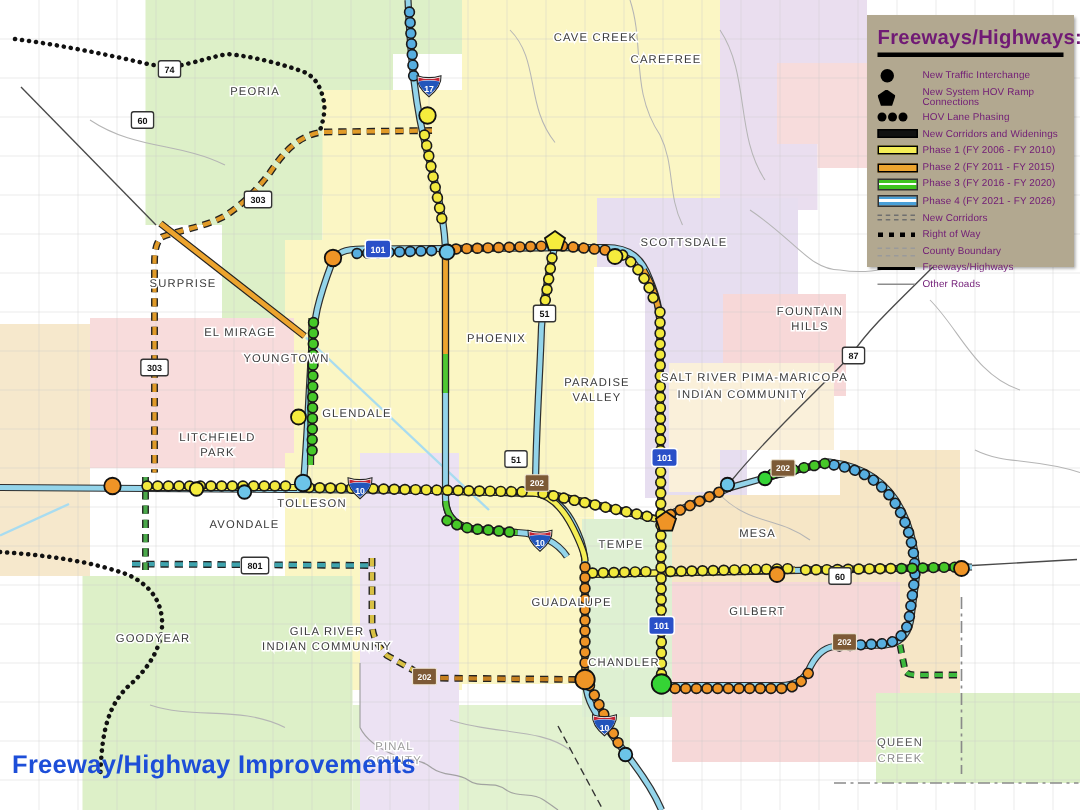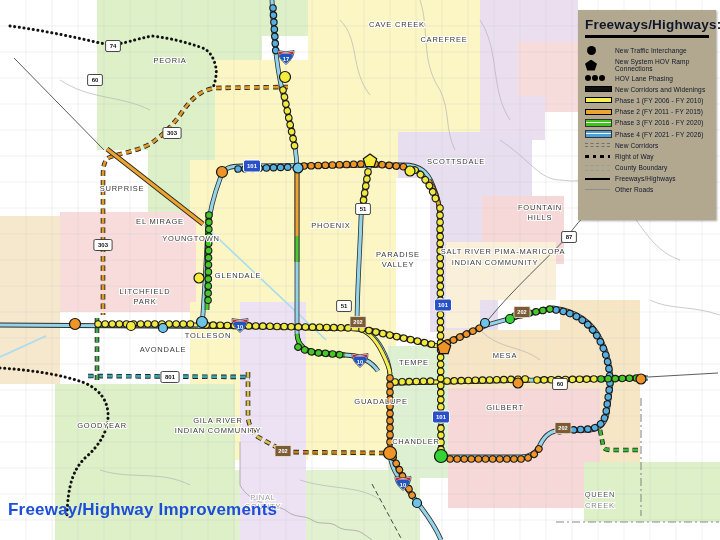--- a/index.html
+++ b/index.html
@@ -1,21 +1,21 @@
 <!DOCTYPE html>
 <html><head>
 <meta charset="utf-8">
 <style>
   html,body{margin:0;padding:0;background:#ffffff;font-family:"Liberation Sans",sans-serif;}
   #slide{position:relative;width:720px;height:540px;background:#ffffff;overflow:hidden;}
   #map-svg{position:absolute;left:0;top:0;}
   
-  #legend{position:absolute;left:578px;top:10px;width:138px;height:210px;
+  #legend{position:absolute;left:578px;top:10px;width:138px;height:168px;
           background:#b2a890;box-shadow:1px 1px 2px rgba(0,0,0,.35);
-          padding:6px 5px 4px 7px;box-sizing:border-box;color:#0f172a;}
+          padding:6px 5px 4px 7px;box-sizing:border-box;color:#701a75;}
   .lg-title{font-size:13.5px;font-weight:bold;letter-spacing:.2px;margin:1px 0 3px 0;}
   .lg-rule{height:2.5px;background:#000;margin:0 2px 5px 0;}
   .lg-row{display:flex;align-items:center;min-height:11.2px;}
   .lg-row.tall{min-height:15px;}
   .lg-sym{flex:0 0 30px;display:flex;align-items:center;}
   .lg-lbl{font-size:6.6px;line-height:7px;letter-spacing:.1px;}
   .s-circle{width:9px;height:9px;border-radius:50%;background:#000;margin-left:2px;}
   .s-pent{width:12px;height:11px;background:#000;
           clip-path:polygon(50% 0%,100% 38%,81% 100%,19% 100%,0% 38%);}
   .s-beads{display:flex;gap:1px;}

